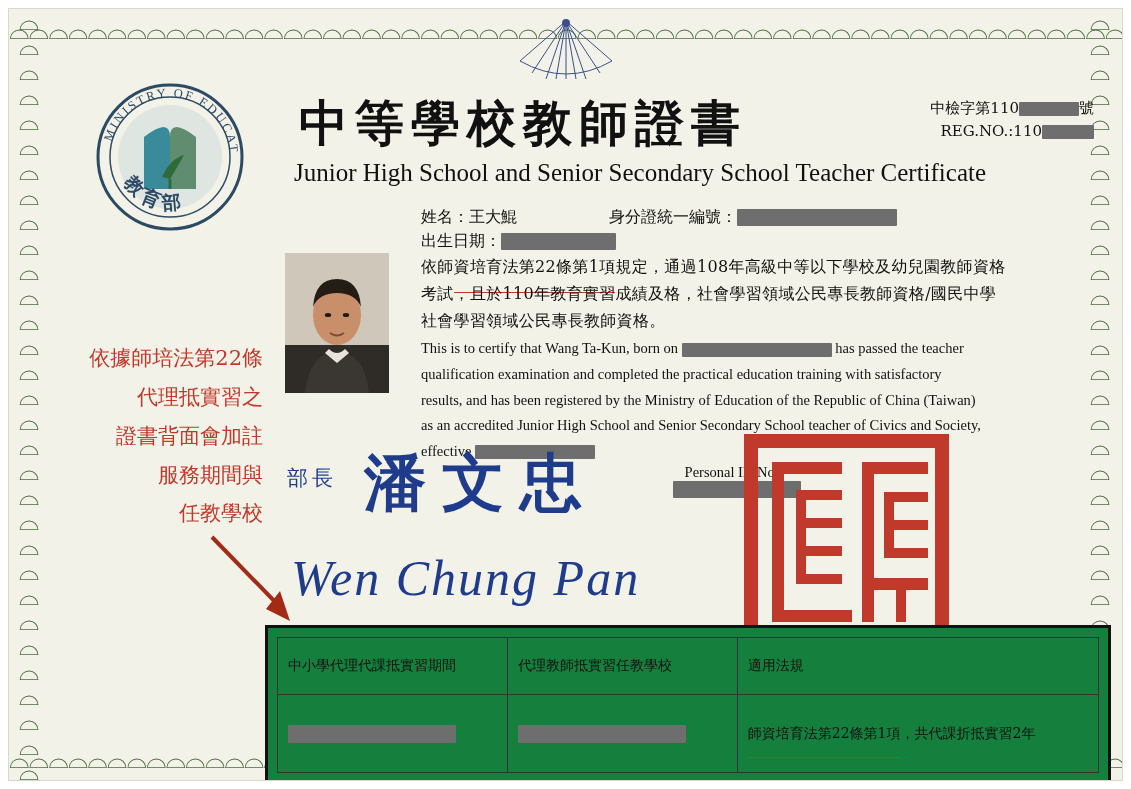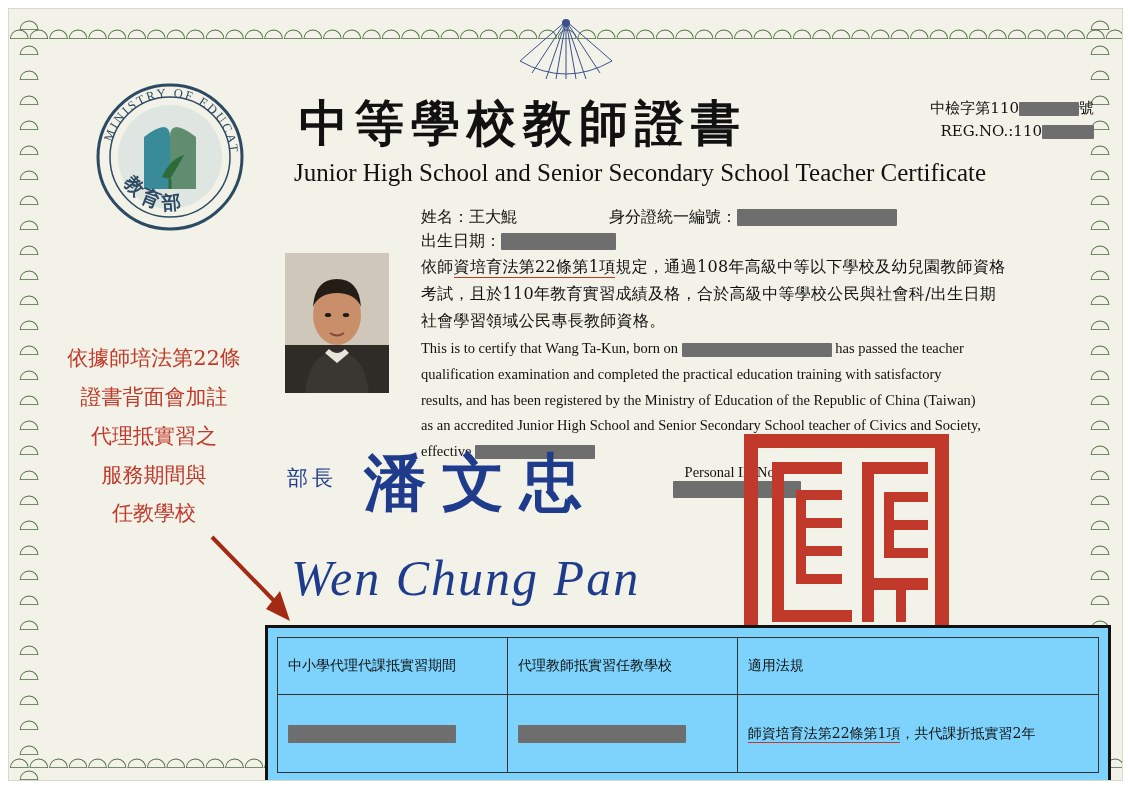--- a/index.html
+++ b/index.html
@@ -73,21 +73,21 @@
   #body-block{
     position:absolute;left:412px;top:198px;width:625px;color:#111;
   }
   .line-row{display:flex;align-items:center;font-size:16px;margin-bottom:3px;
     font-family:"DejaVu Serif", serif;}
   .label-zh{font-family:Liberation Serif, serif;font-size:16px;}
   .zh-par{
     font-family:"DejaVu Serif", serif;font-size:16px;line-height:1.55;
     letter-spacing:0.3px;margin-top:2px;
   }
-  .underline-red{border-bottom:1.4px solid #c0392b;padding-bottom:1px;}
+  .underline-red{border-bottom:1.4px solid #c0392b;padding-bottom:16px;}
   .en-par{
     font-family:"Liberation Serif", serif;font-size:14.5px;line-height:1.42;
     text-align:justify;margin-top:5px;
   }
   #pid-row{display:flex;align-items:center;font-size:14.5px;margin-top:3px;
     font-family:"Liberation Serif", serif;flex-direction:column;}
 
   
   #sig-zh{
     position:absolute;left:278px;top:455px;
@@ -108,30 +108,30 @@
   
   #stamp{
     position:absolute;left:735px;top:425px;width:205px;height:205px;
     border:14px solid #c0392b;box-sizing:border-box;
   }
   #stamp .inner{position:absolute;inset:8px;}
   .stamp-bar{position:absolute;background:#c0392b;}
 
   
   #annot{
-    position:absolute;left:36px;top:330px;width:218px;text-align:center;
+    position:absolute;left:36px;top:330px;width:218px;text-align:right;
     color:#c0392b;font-size:21px;line-height:1.85;
     font-family:"DejaVu Serif", serif;
   }
   #arrow{position:absolute;left:195px;top:520px;width:110px;height:110px;}
 
   
   #table-wrap{
     position:absolute;left:256px;top:616px;width:846px;height:160px;
-    border:3px solid #111;background:#7dd3fc;box-sizing:border-box;
+    border:3px solid #111;background:#15803d;box-sizing:border-box;
     padding:9px;
   }
   table{border-collapse:collapse;width:100%;height:100%;
     font-family:"DejaVu Serif", serif;}
   td{border:1px solid #333;font-size:14px;padding:6px 10px;color:#111;}
   thead td{height:44px;vertical-align:middle;}
   tbody td{height:54px;vertical-align:middle;}
   .col1{width:28%;}
   .col2{width:28%;}
   .col3{width:44%;}
@@ -225,21 +225,21 @@
       <span class="redact tall" style="width:160px;"></span>
     </div>
     <div class="line-row">
       <span class="label-zh">出生日期：</span>
       <span class="redact tall" style="width:115px;"></span>
     </div>
 
     <div class="zh-par">
       依師<span class="underline-red">資培育法第22條第1項</span>規定，通過108年高級中等以下學校及幼兒園教師資格
     </div>
-    <div class="zh-par">考試，且於110年教育實習成績及格，合於高級中等學校公民與社會科/出生日期</div>
+    <div class="zh-par">考試，且於110年教育實習成績及格，社會學習領域公民專長教師資格/國民中學</div>
     <div class="zh-par">社會學習領域公民專長教師資格。</div>
 
     <div class="en-par">
       <span>This is to certify that Wang Ta-Kun, born on</span>
       <span class="redact" style="width:150px;"></span>
       <span>has passed the teacher</span>
     </div>
     <div class="en-par">qualification examination and completed the practical education training with satisfactory</div>
     <div class="en-par">results, and has been registered by the Ministry of Education of the Republic of China (Taiwan)</div>
     <div class="en-par">as an accredited Junior High School and Senior Secondary School teacher of Civics and Society,</div>
@@ -273,22 +273,22 @@
       <div class="stamp-bar" style="left:118px;top:64px;width:44px;height:10px;"></div>
       <div class="stamp-bar" style="left:118px;top:92px;width:44px;height:10px;"></div>
       <div class="stamp-bar" style="left:118px;top:36px;width:10px;height:66px;"></div>
       <div class="stamp-bar" style="left:96px;top:122px;width:66px;height:12px;"></div>
       <div class="stamp-bar" style="left:130px;top:134px;width:10px;height:32px;"></div>
     </div>
   </div>
 
   <div id="annot">
     <div>依據師培法第22條</div>
+    <div>代理抵實習之</div>
     <div>證書背面會加註</div>
-    <div>代理抵實習之</div>
     <div>服務期間與</div>
     <div>任教學校</div>
   </div>
 
   <svg id="arrow" viewBox="0 0 110 110">
     <path d="M8 8 L78 80" stroke="#a32b16" stroke-width="4" fill="none"></path>
     <path d="M86 92 L62 80 L76 62 Z" fill="#a32b16"></path>
   </svg>
 
   <div id="table-wrap">

